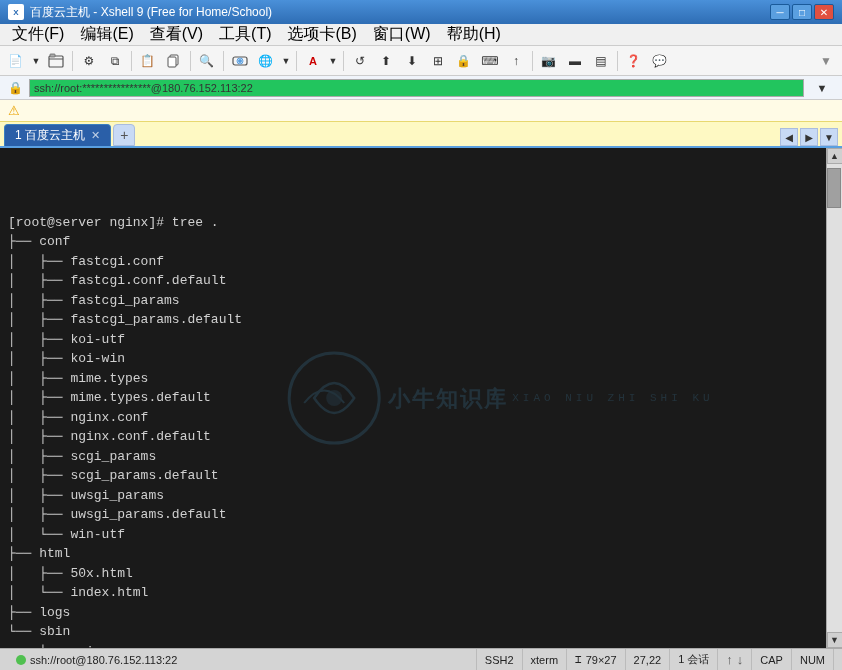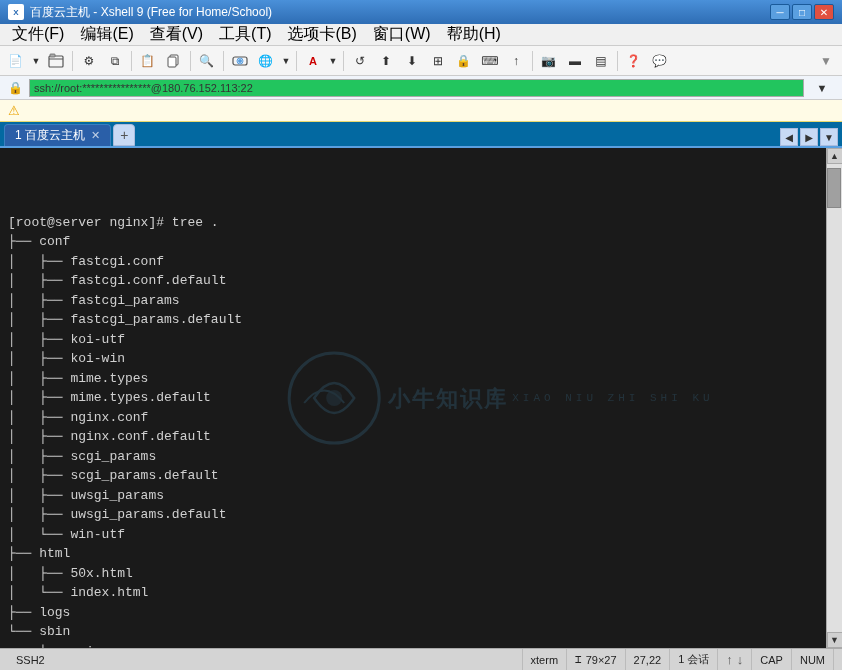--- a/index.html
+++ b/index.html
@@ -82,21 +82,21 @@
       padding: 0 8px;
       gap: 6px;
       border-bottom: 1px solid #e8d870;
       font-size: 11px;
       color: #555;
     }
     #info-bar .warn-icon { color: #e8a000; font-size: 13px; }
 
     
     #tab-bar {
-      background: #0369a1;
+      background: #fef9c3;
       height: 26px;
       display: flex;
       align-items: flex-end;
       padding: 0 4px;
       border-bottom: 2px solid #5a9fe0;
       gap: 2px;
     }
     .tab {
       height: 22px;
       padding: 0 10px;
@@ -319,20 +319,24 @@
     <div class="scrollbar-up">▲</div>
     <div class="scrollbar-track">
       <div class="scrollbar-thumb"></div>
     </div>
     <div class="scrollbar-down">▼</div>
   </div>
 </div>
 
 <div id="status-bar">
   <div class="status-section">
+    <div class="status-icon-green"></div>
+    <span>ssh://root@180.76.152.113:22</span>
+  </div>
+  <div class="status-section">
     <span>SSH2</span>
   </div>
   <div class="status-section">
     <span>xterm</span>
   </div>
   <div class="status-section">
     <span style="font-family:monospace;">⌶</span>
     <span>79×27</span>
   </div>
   <div class="status-section">

